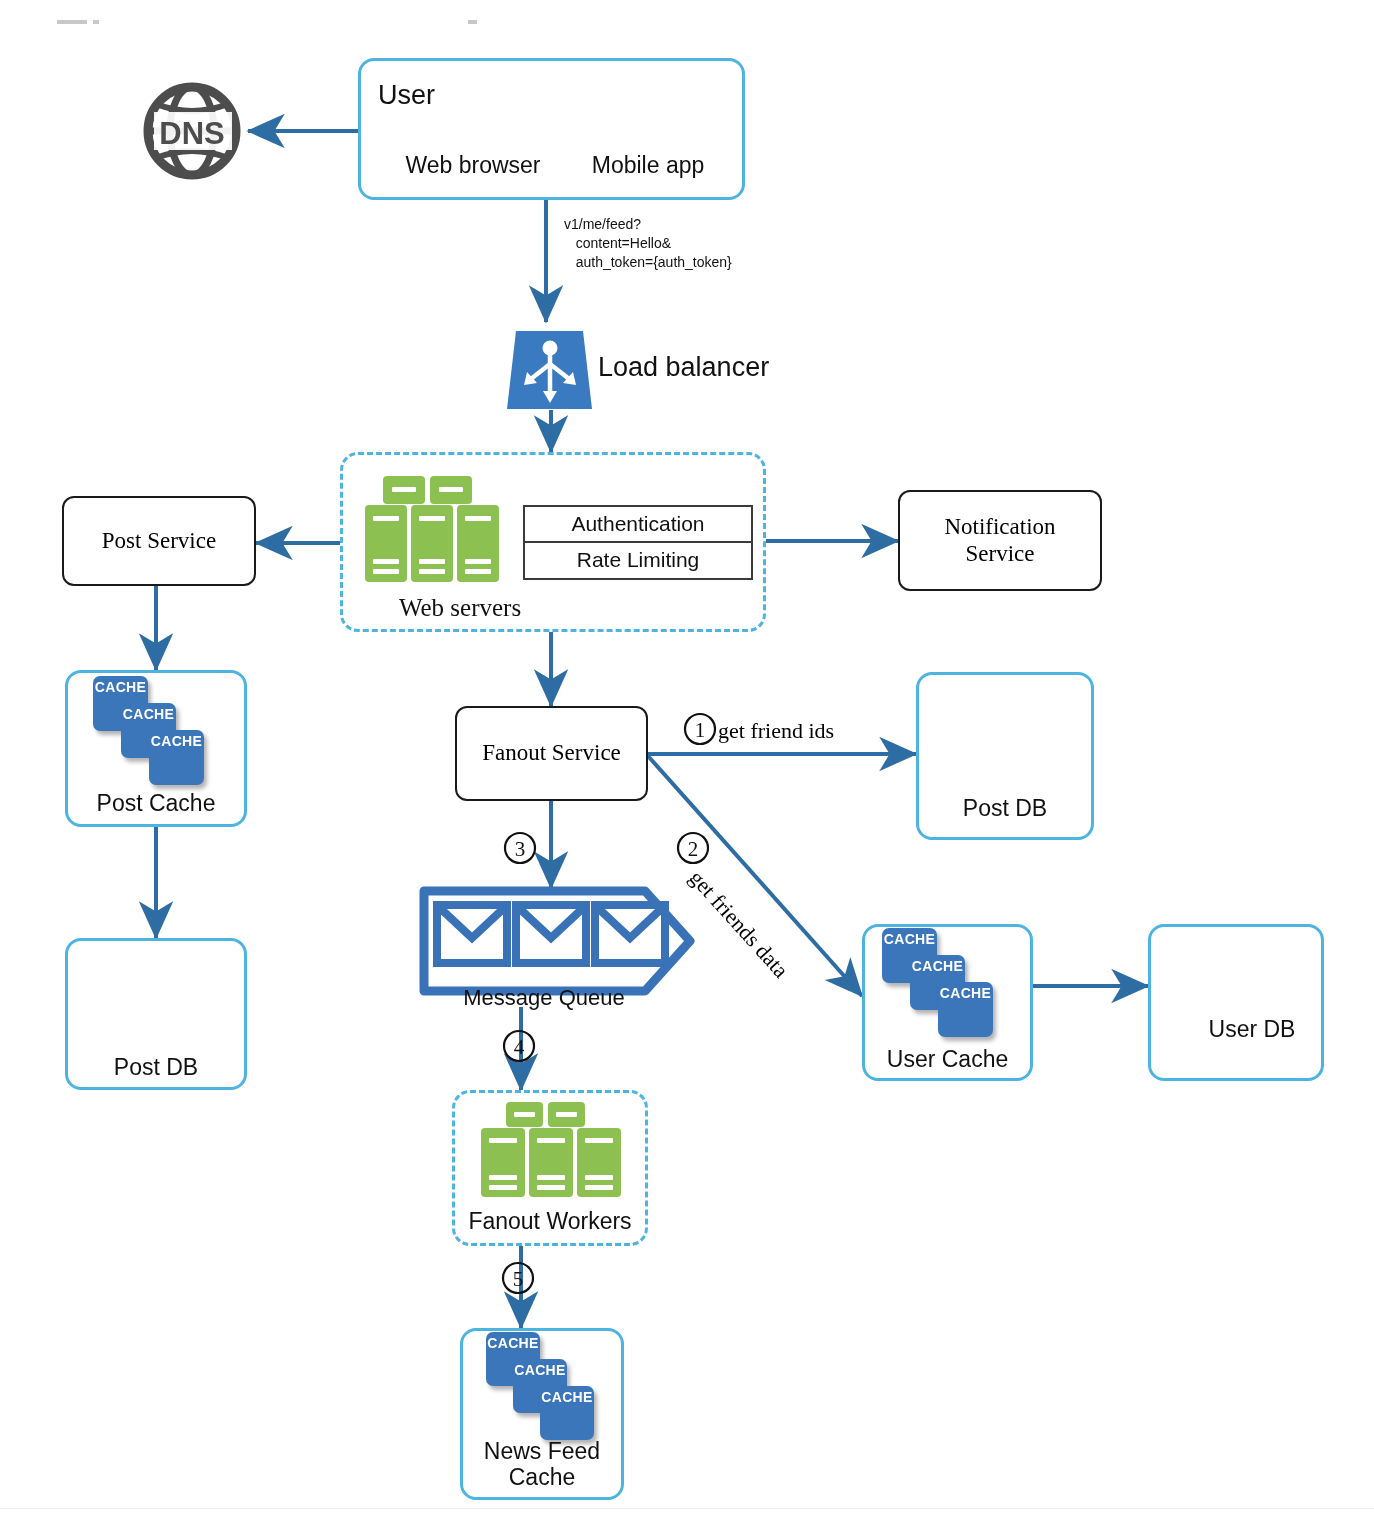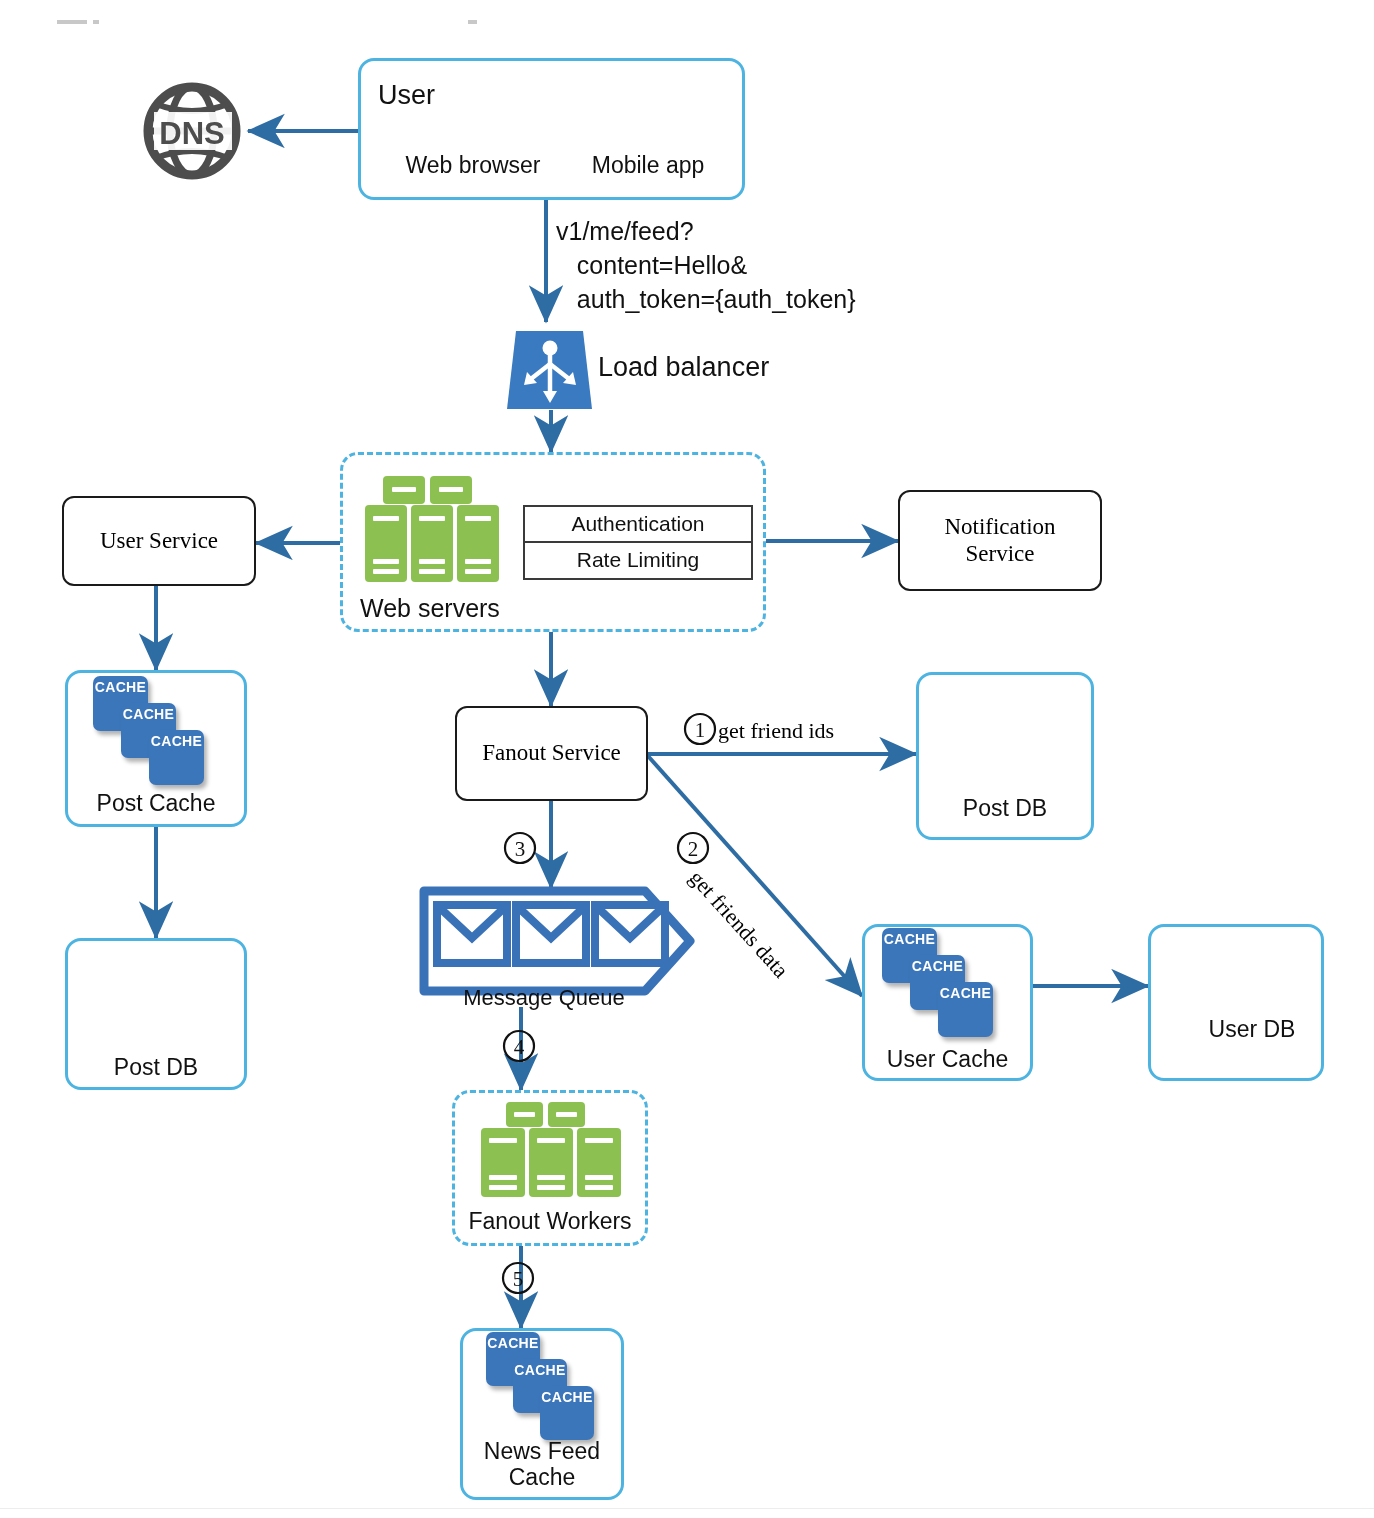--- a/index.html
+++ b/index.html
@@ -73,24 +73,25 @@
   .cachebox span{display:block;padding-top:3px;}
 
   
   .srv-unit{position:absolute;background:#8cc152;border-radius:4px;}
   .srv-bar{position:absolute;background:#fff;border-radius:1px;}
 
   
   .urltext{
     position:absolute;
     font-family:"Liberation Sans", sans-serif;
-    font-size:25px;
+    font-size:14px;
     color:#111;
     line-height:1.35;
     white-space:pre;
+    margin-left:8px;
   }
   .steplabel{
     position:absolute;
     font-family:"Liberation Serif", serif;
     font-size:22px;
     color:#000;
     white-space:nowrap;
   }
   .lbtext{
     position:absolute;
@@ -308,28 +309,28 @@
       <div class="srv-bar" style="left:8px;top:11px;width:26px;height:5px;"></div>
       <div class="srv-bar" style="left:8px;top:54px;width:26px;height:5px;"></div>
       <div class="srv-bar" style="left:8px;top:64px;width:26px;height:5px;"></div>
     </div>
     <div class="srv-unit" style="left:457px;top:505px;width:42px;height:77px;">
       <div class="srv-bar" style="left:8px;top:11px;width:26px;height:5px;"></div>
       <div class="srv-bar" style="left:8px;top:54px;width:26px;height:5px;"></div>
       <div class="srv-bar" style="left:8px;top:64px;width:26px;height:5px;"></div>
     </div>
   </div>
-  <div class="caption" style="left:360px;top:594px;width:200px;text-align:left;font-size:25px;">Web servers</div>
+  <div class="caption" style="left:360px;top:594px;width:200px;text-align:center;font-size:25px;font-family:Liberation Serif, serif;">Web servers</div>
 
   <div class="tbl" style="left:523px;top:505px;width:230px;height:75px;">
     <div class="tbl-row top">Authentication</div>
     <div class="tbl-row">Rate Limiting</div>
   </div>
 
-  <div class="plainbox" style="left:62px;top:496px;width:194px;height:90px;">User Service</div>
+  <div class="plainbox" style="left:62px;top:496px;width:194px;height:90px;">Post Service</div>
 
   <div class="plainbox" style="left:898px;top:490px;width:204px;height:101px;white-space:pre-line;">Notification
 Service</div>
 
   <div class="lightbox" style="left:65px;top:670px;width:182px;height:157px;"></div>
   <div class="cachestack" style="left:93px;top:676px;">
     <div class="cachebox" style="left:0px;top:0px;width:55px;height:55px;font-size:14px;">
       <span>CACHE</span>
     </div>
     <div class="cachebox" style="left:28px;top:27px;width:55px;height:55px;font-size:14px;">

